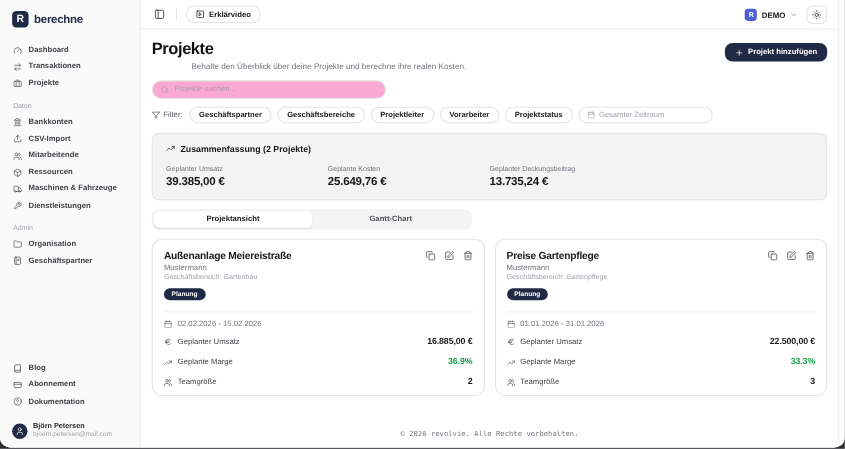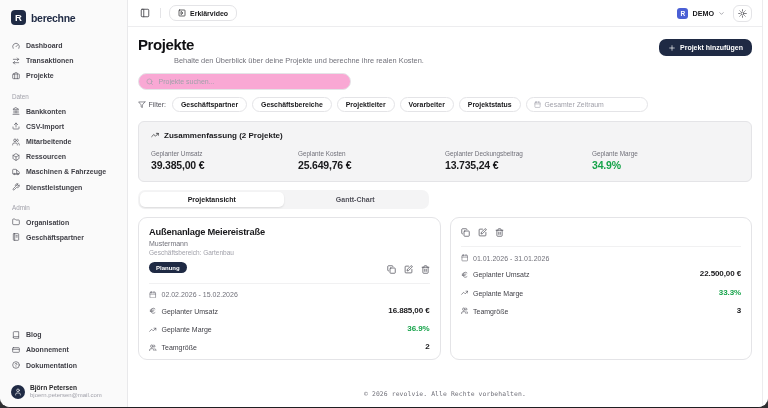--- a/index.html
+++ b/index.html
@@ -71,21 +71,21 @@
   .stat-label { font-size:6.4px; color:#71717a; }
   .stat-value { font-size:10.5px; font-weight:700; color:#18181b; margin-top:2.5px; letter-spacing:-0.2px; }
   .stat-value.green { color:#16a34a; }
 
   .tabs { margin-top:8px; width:291px; background:#f4f4f5; border-radius:7px; padding:2px; display:flex; }
   .tab { flex:1; height:15px; display:flex; align-items:center; justify-content:center; font-size:7px; font-weight:600; color:#52525b; border-radius:5px; cursor:pointer; }
   .tab.active { background:#fff; color:#18181b; box-shadow:0 1px 2px rgba(0,0,0,0.1); }
 
   .cards { margin-top:8px; display:grid; grid-template-columns:1fr 1fr; gap:9px; }
   .card { border:1px solid #e4e4e7; border-radius:9px; background:#fff; padding:9px 10px 3px; }
-  .card-head { display:flex; justify-content:space-between; align-items:flex-end; }
+  .card-head { display:flex; justify-content:space-between; align-items:flex-start; }
   .card-title { font-size:9.3px; font-weight:700; color:#18181b; letter-spacing:-0.2px; }
   .card-client { font-size:7px; color:#71717a; margin-top:2.5px; }
   .card-division { font-size:6.5px; color:#a1a1aa; margin-top:2px; }
   .badge { display:inline-flex; align-items:center; background:#1f2a44; color:#fff; font-size:6px; font-weight:600; border-radius:7px; padding:2.5px 7px; margin-top:6px; }
   .card-actions { display:flex; gap:8px; color:#52525b; padding-top:1px; }
   .card-action { width:9px; height:9px; cursor:pointer; display:inline-flex; }
   .card-action svg { width:9px; height:9px; }
   .card-date { display:flex; align-items:center; gap:5px; font-size:7px; color:#71717a; border-top:1px solid #f1f1f2; margin-top:9px; padding:7px 0 3px; }
   .card-date .ic svg { width:7.5px; height:7.5px; }
   .card-row { display:flex; align-items:flex-end; gap:5px; font-size:7px; color:#3f3f46; padding:4.6px 0; }
@@ -390,24 +390,20 @@
               <div class="stat-label">Geplanter Umsatz</div>
               <div class="stat-value">39.385,00 €</div>
             </div>
             <div>
               <div class="stat-label">Geplante Kosten</div>
               <div class="stat-value">25.649,76 €</div>
             </div>
             <div>
               <div class="stat-label">Geplanter Deckungsbeitrag</div>
               <div class="stat-value">13.735,24 €</div>
-            </div>
-            <div>
-              <div class="stat-label">Geplante Marge</div>
-              <div class="stat-value green">34.9%</div>
             </div>
           </div>
       </section>
 
       <div class="tabs" id="tabs">
           <div class="tab active">Projektansicht</div>
           <div class="tab">Gantt-Chart</div>
         </div>
 
       <div class="cards" id="cards">
@@ -478,20 +474,21 @@
                   <path d="M22 21v-2a4 4 0 0 0-3-3.87"></path>
                   <path d="M16 3.13a4 4 0 0 1 0 7.75"></path>
                 </svg>
               </span>
               <span>Teamgröße</span>
               <span class="value">2</span>
             </div>
           </article>
           <article class="card">
             <div class="card-head">
+              <div><div class="card-title">Preise Gartenpflege</div><div class="card-client">Mustermann</div><div class="card-division">Geschäftsbereich: Gartenpflege</div><span class="badge">Planung</span></div>
               <div class="card-actions">
                 <span class="card-action">
                   <svg viewBox="0 0 24 24" fill="none" stroke="currentColor" stroke-width="2" stroke-linecap="round" stroke-linejoin="round">
                     <rect width="14" height="14" x="8" y="8" rx="2"></rect>
                     <path d="M4 16c-1.1 0-2-.9-2-2V4c0-1.1.9-2 2-2h10c1.1 0 2 .9 2 2"></path>
                   </svg>
                 </span>
                 <span class="card-action">
                   <svg viewBox="0 0 24 24" fill="none" stroke="currentColor" stroke-width="2" stroke-linecap="round" stroke-linejoin="round">
                     <path d="M12 3H5a2 2 0 0 0-2 2v14a2 2 0 0 0 2 2h14a2 2 0 0 0 2-2v-7"></path>

